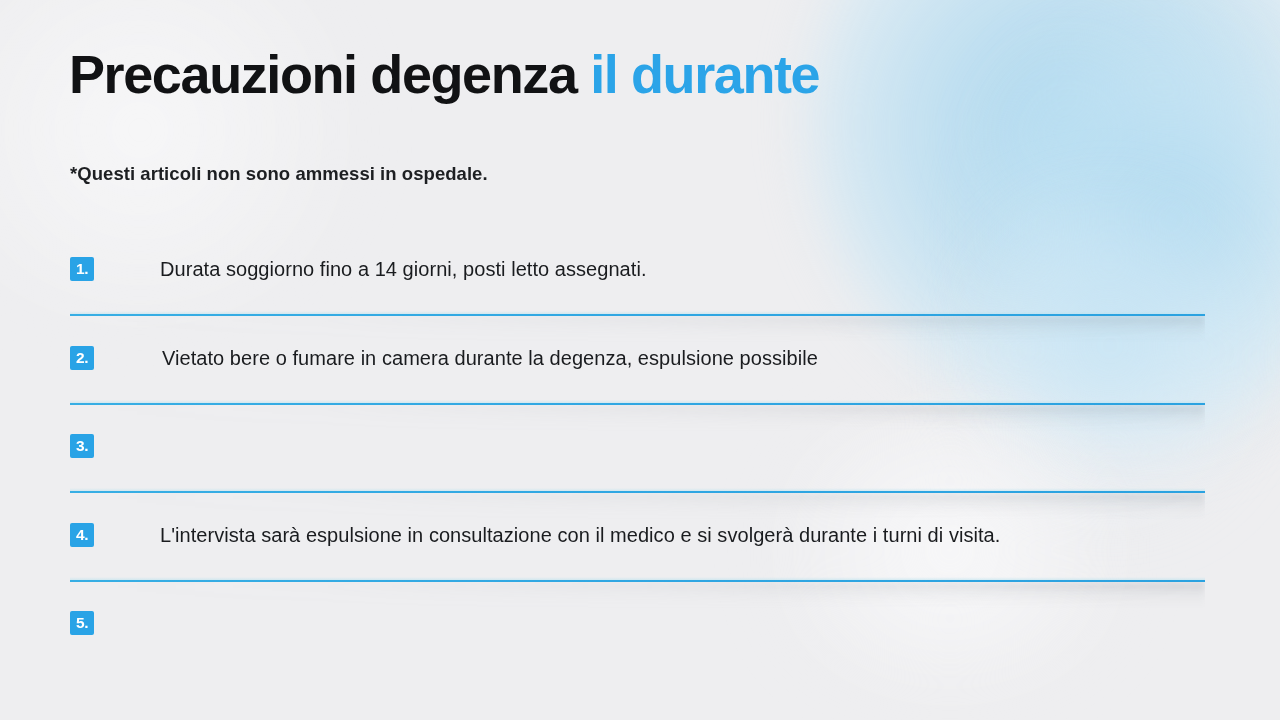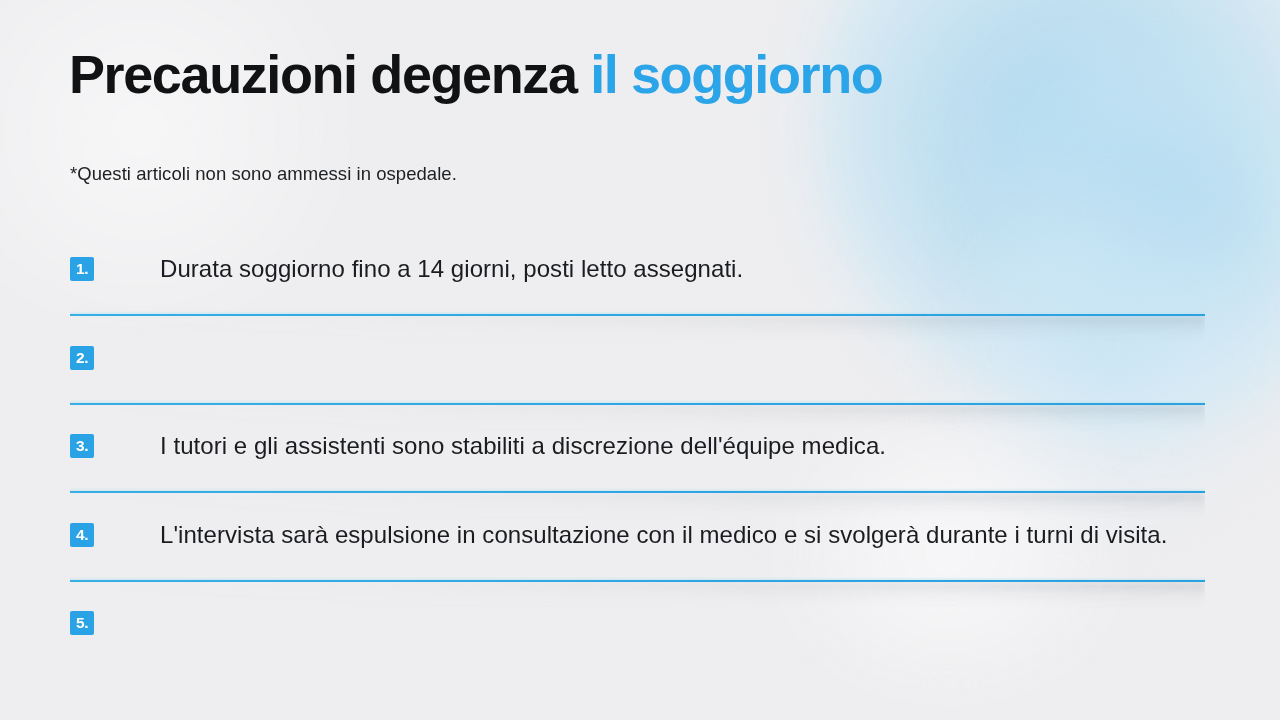--- a/index.html
+++ b/index.html
@@ -113,21 +113,21 @@
     white-space: nowrap;
   }
   .title .accent { color: #2BA4E8; }
 
   
   .subtitle {
     position: absolute;
     left: 70px;
     top: 163px;
     font-size: 18.5px;
-    font-weight: 400;
+    font-weight: 700;
     color: #1d1f22;
     letter-spacing: 0.05px;
     white-space: nowrap;
   }
 
   
   .list {
     position: absolute;
     left: 0;
     top: 244px;
@@ -152,21 +152,21 @@
     font-weight: 700;
     line-height: 24px;
     text-align: center;
     letter-spacing: -0.4px;
   }
 
   .row-text {
     position: absolute;
     left: 160px;
     top: 13px;
-    font-size: 24px;
+    font-size: 20px;
     font-weight: 400;
     color: #1a1c1f;
     line-height: 24px;
     letter-spacing: 0.05px;
     white-space: nowrap;
   }
   .row.indent .row-text { left: 162px; }
 
   
   .divider {
@@ -225,38 +225,38 @@
 <div id="slide">
 
   <div class="glow-soft-left"></div>
   <div class="glow-a"></div>
   <div class="glow-b"></div>
   <div class="glow-c"></div>
   <div class="glow-faint-mid"></div>
 
   <div id="content">
 
-    <h1 class="title"><span>Precauzioni degenza</span><span class="accent">&nbsp;<span>il soggiorno</span></span></h1>
+    <h1 class="title"><span>Precauzioni degenza</span><span class="accent">&nbsp;<span>il durante</span></span></h1>
 
     <p class="subtitle">*Questi articoli non sono ammessi in ospedale.</p>
 
     <div class="list">
 
       <div class="row">
         <span class="marker">1.</span>
         <span class="row-text">Durata soggiorno fino a 14 giorni, posti letto assegnati.</span>
       </div>
 
       <div class="row indent">
         <span class="marker">2.</span>
+        <span class="row-text">Vietato bere o fumare in camera durante la degenza, espulsione possibile</span>
       </div>
 
       <div class="row">
         <span class="marker">3.</span>
-        <span class="row-text">I tutori e gli assistenti sono stabiliti a discrezione dell'équipe medica.</span>
       </div>
 
       <div class="row">
         <span class="marker">4.</span>
         <span class="row-text">L'intervista sarà espulsione in consultazione con il medico e si svolgerà durante i turni di visita.</span>
       </div>
 
       <div class="row">
         <span class="marker">5.</span>
       </div>

